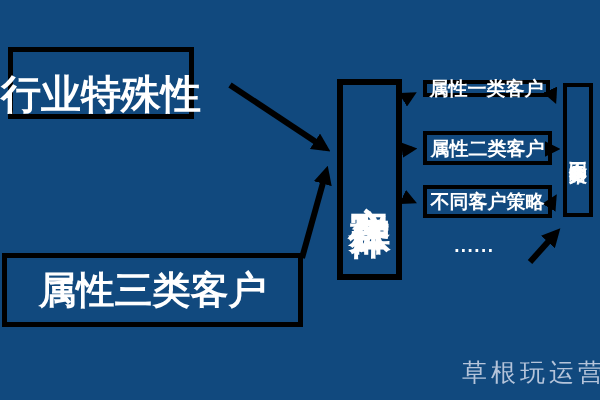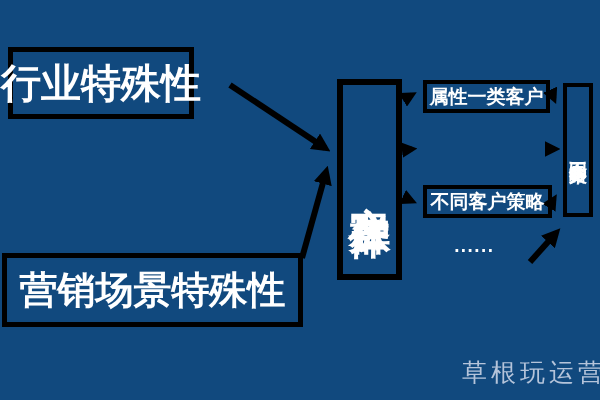--- a/index.html
+++ b/index.html
@@ -23,30 +23,30 @@
   .node{
     position:absolute;
     box-sizing:border-box;
     border:5px solid var(--line);
     color:var(--text);
     display:flex;align-items:center;justify-content:center;
     font-weight:bold;
     white-space:nowrap;
     line-height:1;
   }
-  .node-industry{left:8px;top:47px;width:186px;height:72px;font-size:40px;}
+  .node-industry{left:8px;top:47px;width:186px;height:72px;font-size:40px;align-items:flex-end;}
   .node-marketing{left:2px;top:253px;width:301px;height:74px;font-size:38px;}
   .node-customer-group{
     left:337px;top:79px;width:65px;height:201px;
     border-width:6px;font-size:42px;
     writing-mode:vertical-rl;text-orientation:upright;
     letter-spacing:4px;
   }
   .node-small{border-width:4px;font-size:19px;letter-spacing:0px;}
-  .node-type1{left:423px;top:80px;width:127px;height:33px;}
+  .node-type1{left:423px;top:80px;width:127px;height:17px;}
   .node-type2{left:423px;top:131px;width:129px;height:34px;}
   .node-type3{left:423px;top:185px;width:129px;height:33px;}
   .node-strategy{
     left:563px;top:83px;width:30px;height:134px;
     border-width:4px;font-size:18px;
     writing-mode:vertical-rl;text-orientation:upright;
     letter-spacing:1px;
   }
   .ellipsis{
     position:absolute;left:452px;top:238px;width:44px;
@@ -81,31 +81,34 @@
     <line x1="552" y1="149" x2="555" y2="149" stroke="#000000" stroke-width="5" marker-end="url(#ah)"></line>
     <line x1="551" y1="204" x2="554" y2="199" stroke="#000000" stroke-width="5" marker-end="url(#ah)"></line>
     <line x1="530" y1="262" x2="556" y2="233" stroke="#000000" stroke-width="6" marker-end="url(#ah)"></line>
   </svg>
 
   <div class="node node-industry">
     <span>行业特殊性</span>
   </div>
 
   <div class="node node-marketing">
-    <span>营销场景特殊性</span>
+    <span>属性三类客户</span>
   </div>
 
   <div class="node node-customer-group">
     <span>客户群体</span>
   </div>
 
   <div class="node node-small node-type1">
     <span>属性一类客户</span>
   </div>
 
+  <div class="node node-small node-type2">
+    <span>属性二类客户</span>
+  </div>
 
   <div class="node node-small node-type3">
     <span>不同客户策略</span>
   </div>
 
   <div class="node node-strategy">
     <span>不同客户策略</span>
   </div>
 
   <div class="ellipsis">......</div>

